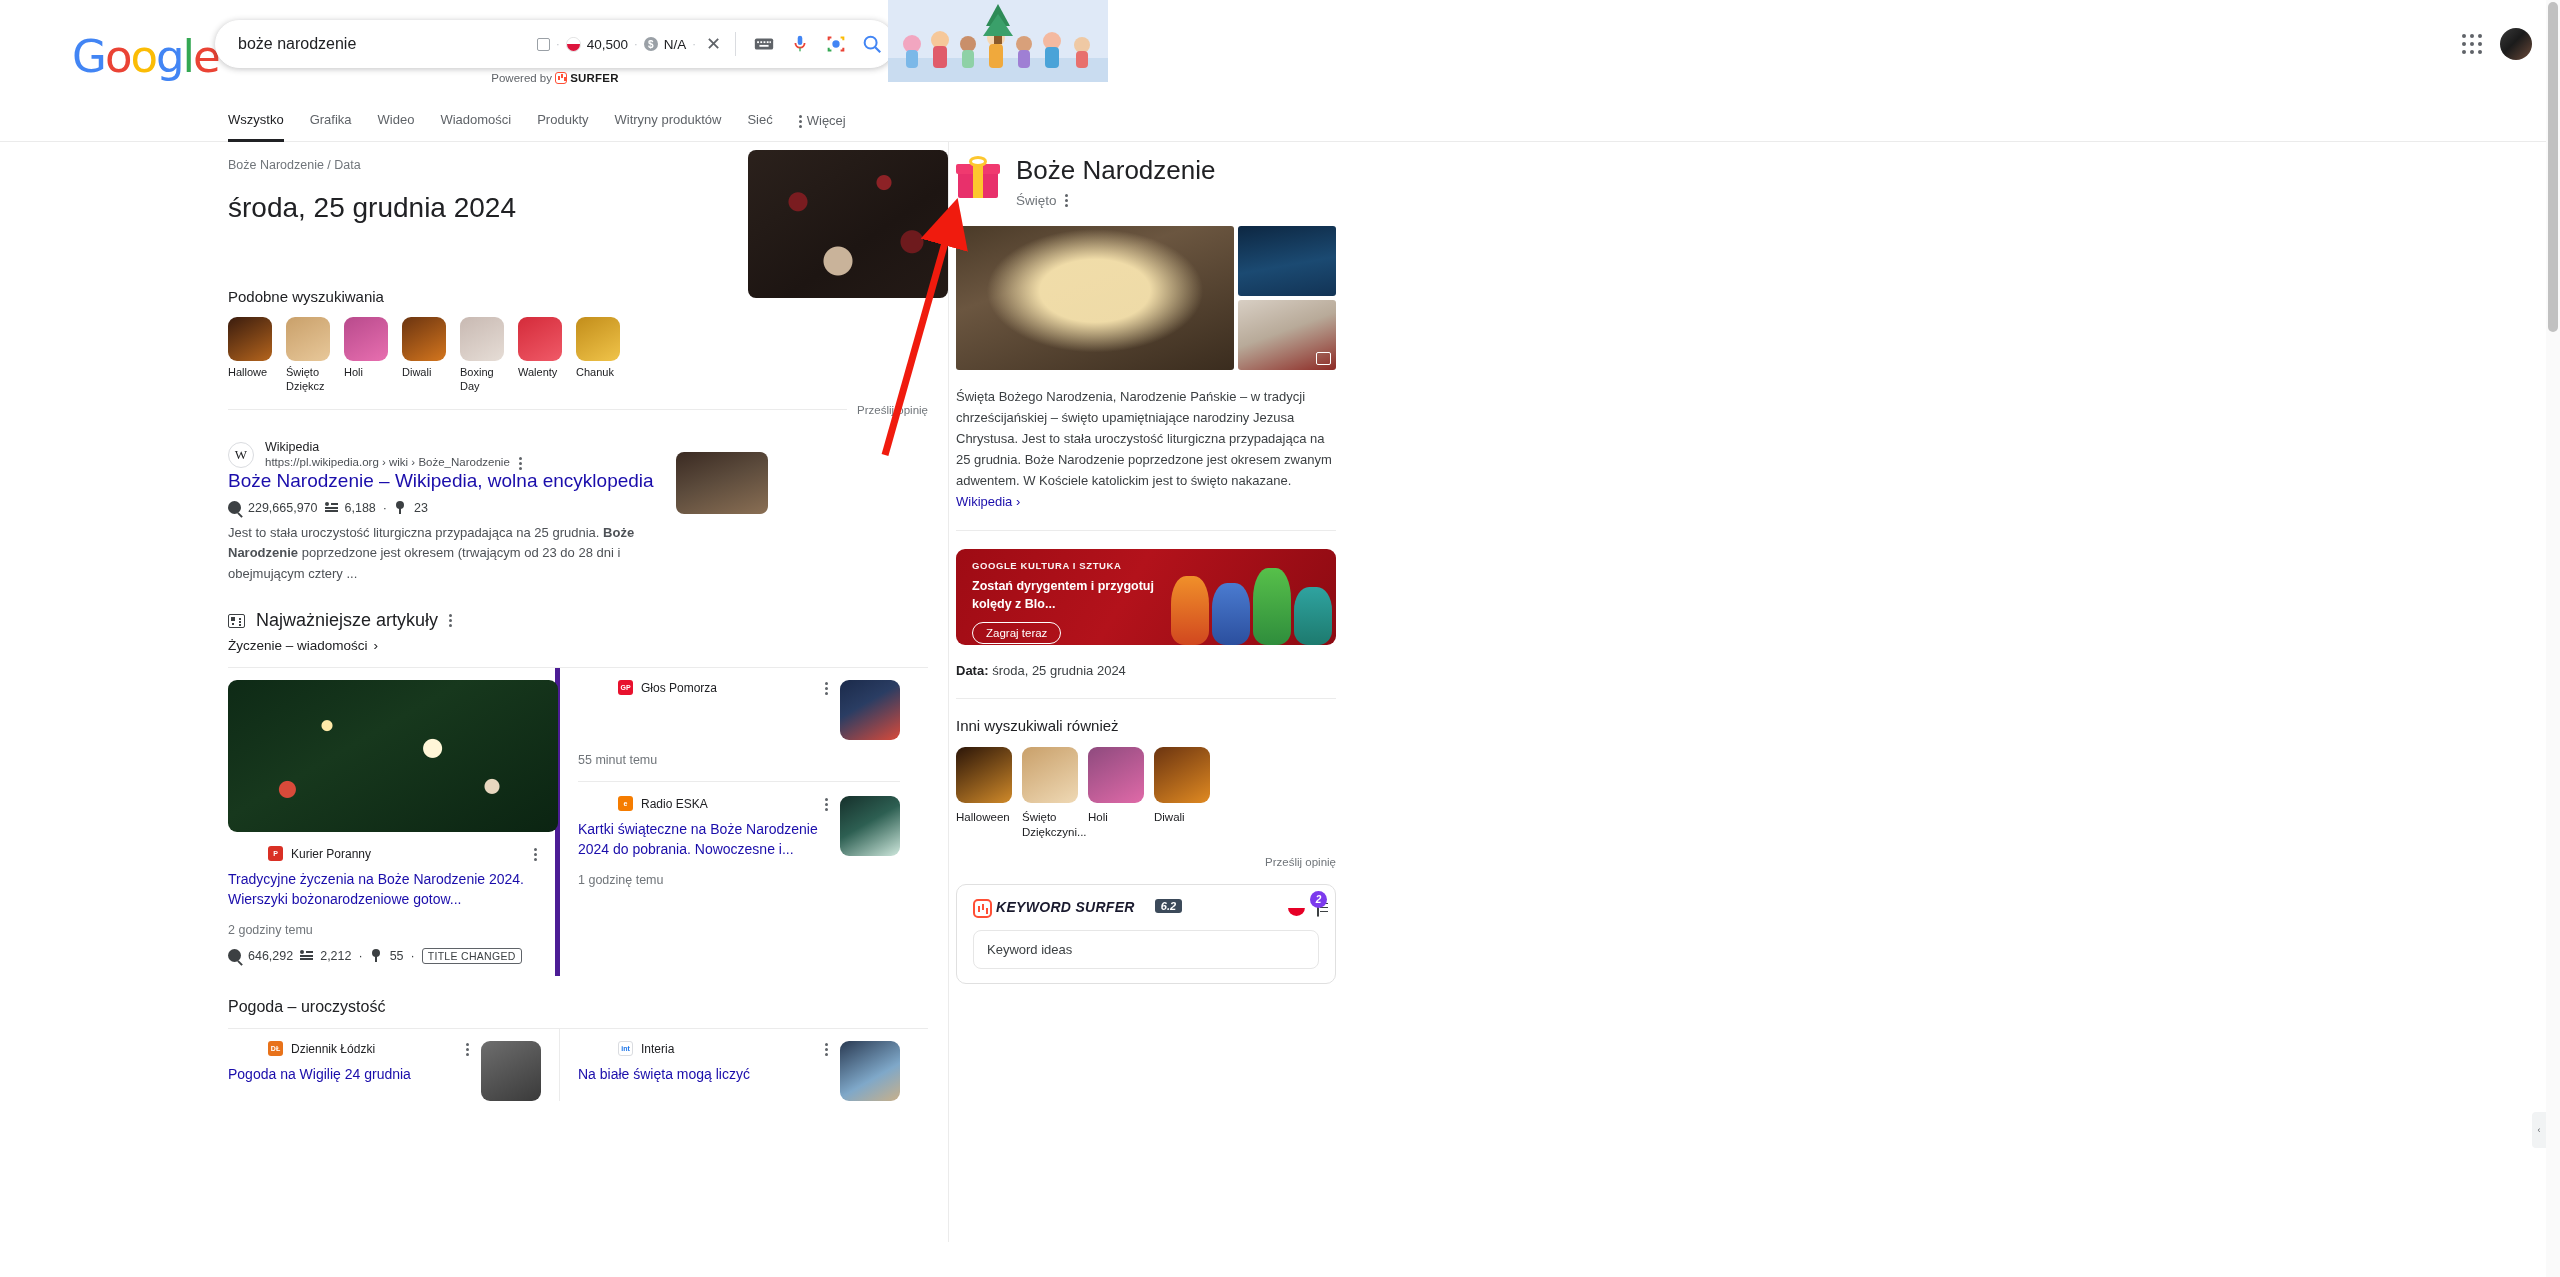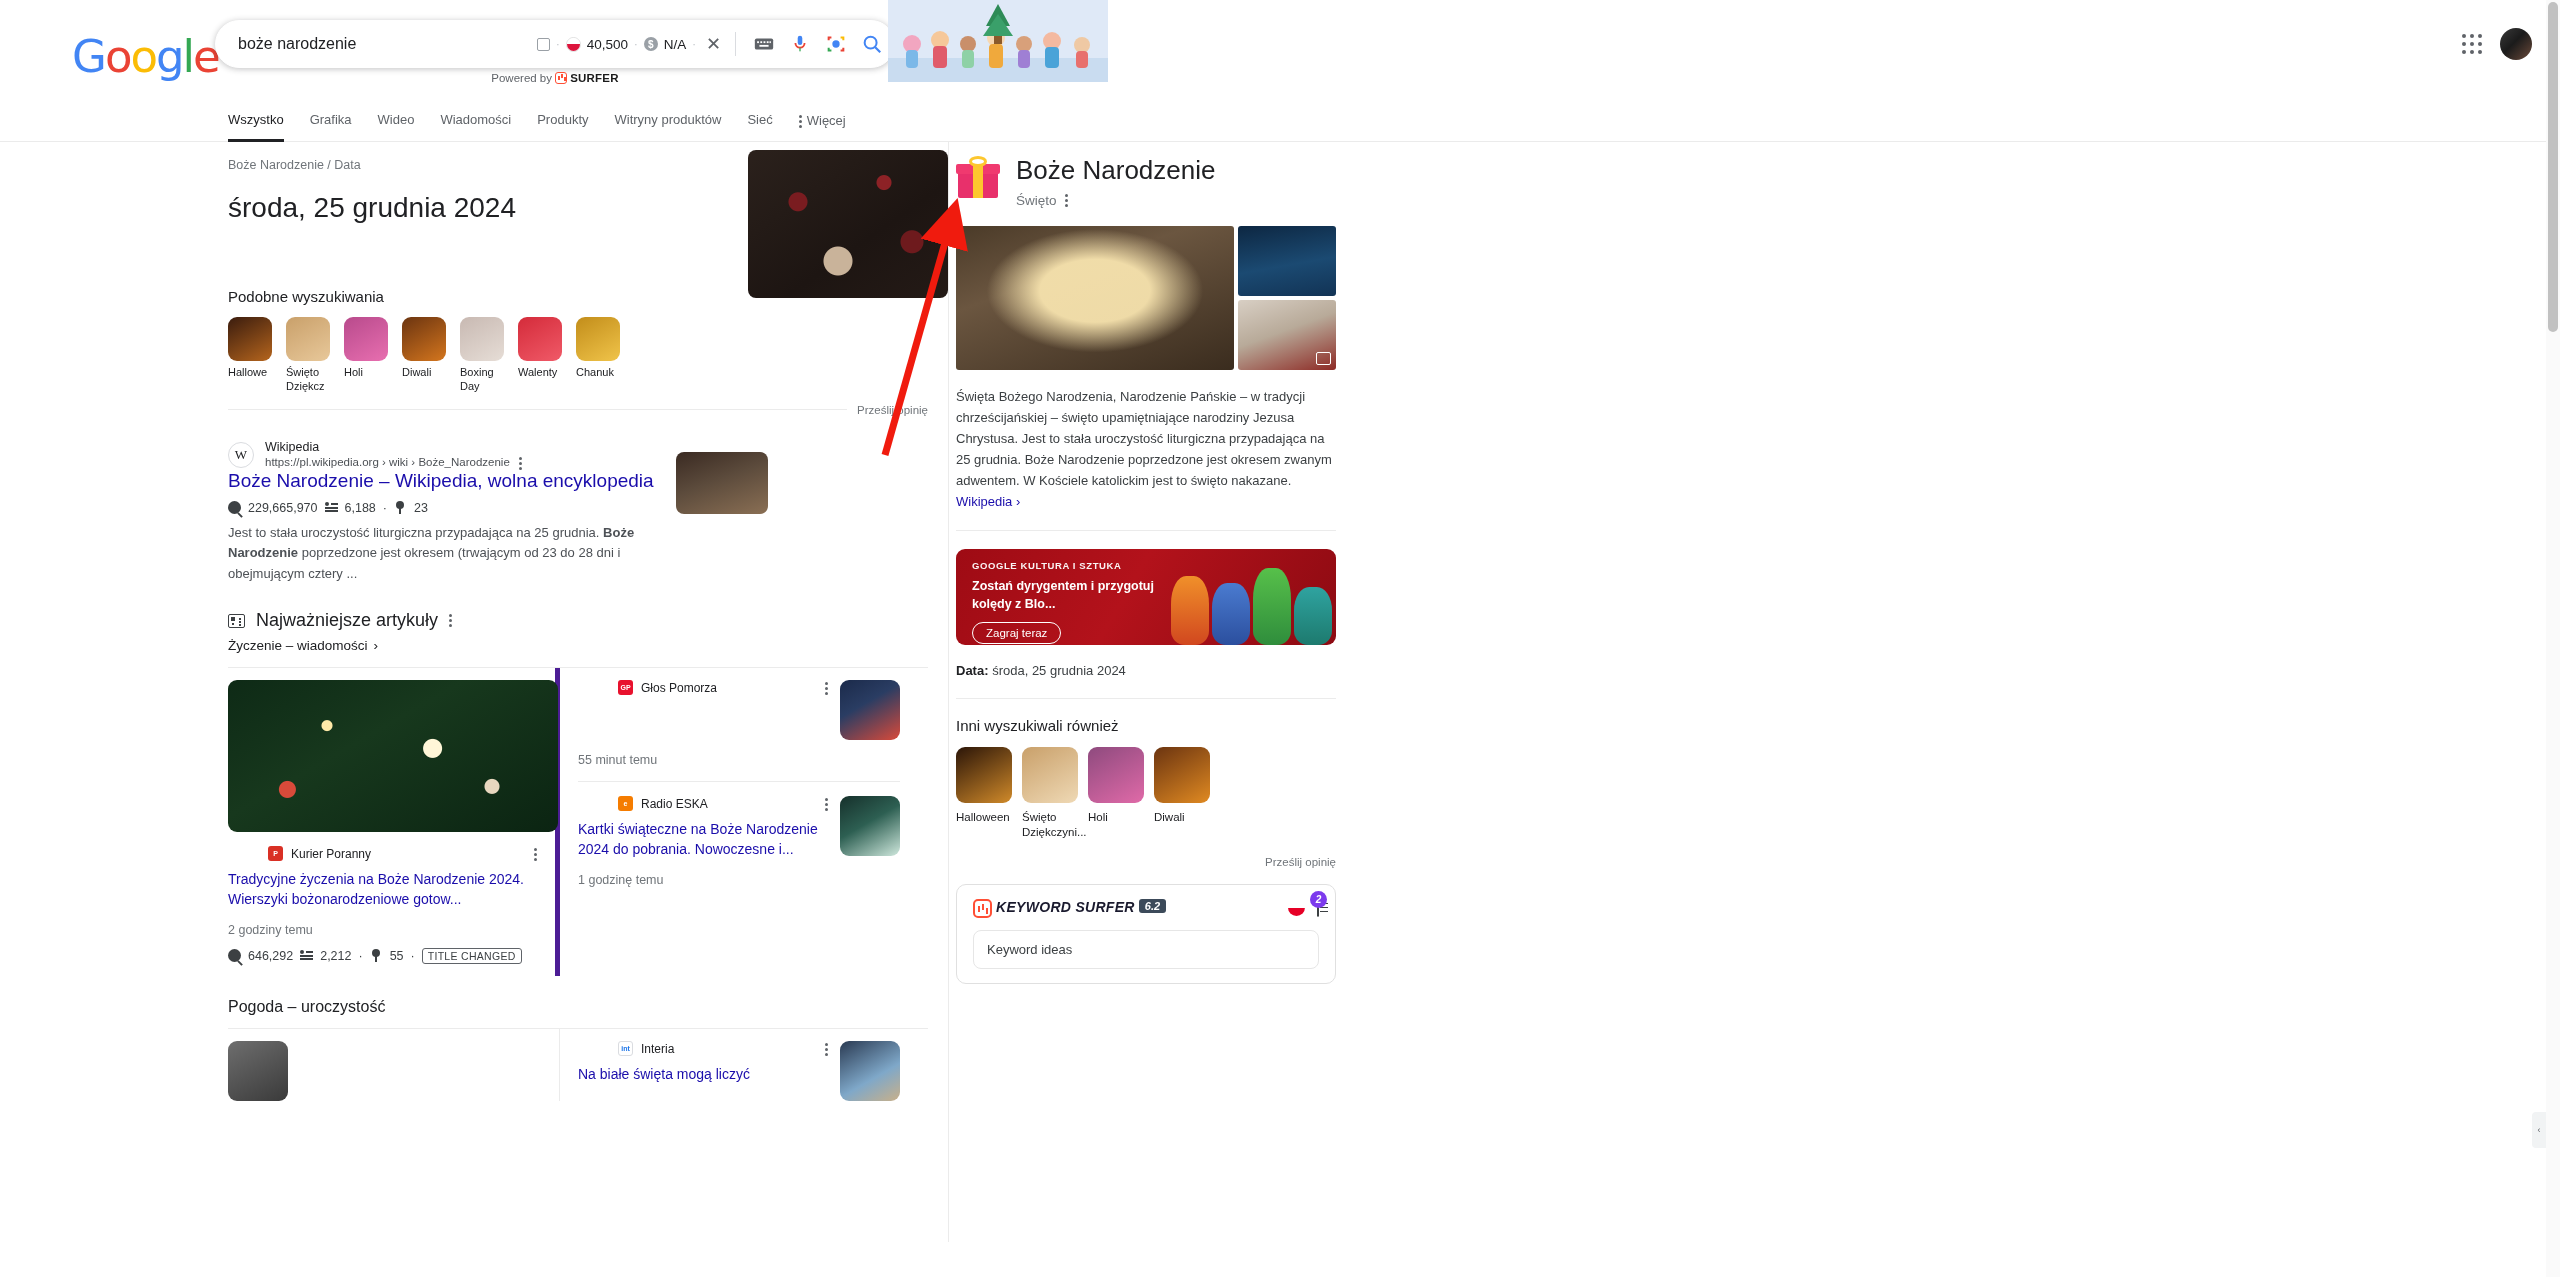--- a/index.html
+++ b/index.html
@@ -201,21 +201,21 @@
   .kp-a .lb { font-size:11.5px; color:#202124; margin-top:7px; line-height:1.3;}
   .kp-fb { text-align:right; font-size:11.5px; color:#70757a; margin-top:16px; cursor:pointer;}
 
   
   .ksw { margin-top:16px; border:1px solid #e0e0e0; border-radius:10px; padding:14px 16px; background:#fff;}
   .ksw-head { display:flex; align-items:flex-start; gap:4px;font-style:italic; }
   .ksw-logo { width:19px;height:19px;border:2px solid #ff4f35;border-radius:5px;position:relative;}
   .ksw-logo:after{content:"";position:absolute;left:2.5px;top:5px;width:2.5px;height:6px;background:#ff4f35;
                   box-shadow:4px -2px 0 #ff4f35, 8px 2px 0 #ff4f35;}
   .ksw-name { font-size:14px; font-weight:bold; letter-spacing:.3px; color:#1a1a2e;}
-  .ksw-ver { background:#3c4a5a;color:#fff;font-size:11px;font-weight:bold;border-radius:3px;padding:1px 6px;}
+  .ksw-ver { background:#3c4a5a;color:#fff;font-size:11px;font-weight:bold;border-radius:3px;padding:1px 6px;margin-left:16px;}
   .ksw-right { margin-left:auto; display:flex; align-items:center; gap:12px;}
   .ksw-flag { width:17px;height:17px;border-radius:50%;overflow:hidden;position:relative;}
   .ksw-flag .t{position:absolute;top:0;left:0;right:0;height:50%;background:#fff;}
   .ksw-flag .b{position:absolute;bottom:0;left:0;right:0;height:50%;background:#e60026;}
   .ksw-doc { width:15px;height:18px;border:1.8px solid #3c4043;border-radius:2px;position:relative;}
   .ksw-doc:after{content:"";position:absolute;left:2px;top:4px;width:8px;height:1.6px;background:#3c4043;
                  box-shadow:0 4px 0 #3c4043, 0 8px 0 #3c4043;}
   .ksw-count{position:absolute;right:-8px;top:-8px;width:17px;height:17px;border-radius:50%;background:#7c3aed;
              color:#fff;font-size:10px;display:flex;align-items:center;justify-content:center;font-weight:bold;}
   .ksw-card { margin-top:12px; border:1px solid #e6e6e6; border-radius:8px; padding:11px 13px; }
@@ -521,20 +521,34 @@
           <div class="na-time">1 godzinę temu</div>
         </div>
       </div>
     </div>
 
     <div>
       <div class="weather-h">Pogoda – uroczystość</div>
       <div class="w-grid">
         <div class="w-left">
           <div class="na-item">
+            <div class="na-body">
+              <div class="na-src">
+                <span class="sq" style="background:#e8721a;">
+                    <span>DŁ</span>
+                  </span>
+                <span>Dziennik Łódzki</span>
+                <span class="kebab kb">
+                    <i></i>
+                    <i></i>
+                    <i></i>
+                  </span>
+              </div>
+              <div class="na-title">Pogoda na Wigilię 24 grudnia</div>
+            </div>
             <div class="na-thumb" style="background:linear-gradient(150deg,#6e6e6e,#3a3a3a);"></div>
           </div>
         </div>
         <div class="w-right">
           <div class="na-item">
             <div class="na-body">
               <div class="na-src">
                 <span class="sq" style="background:#fff;color:#1a73e8;border:1px solid #dadce0;">
                     <span>int</span>
                   </span>

